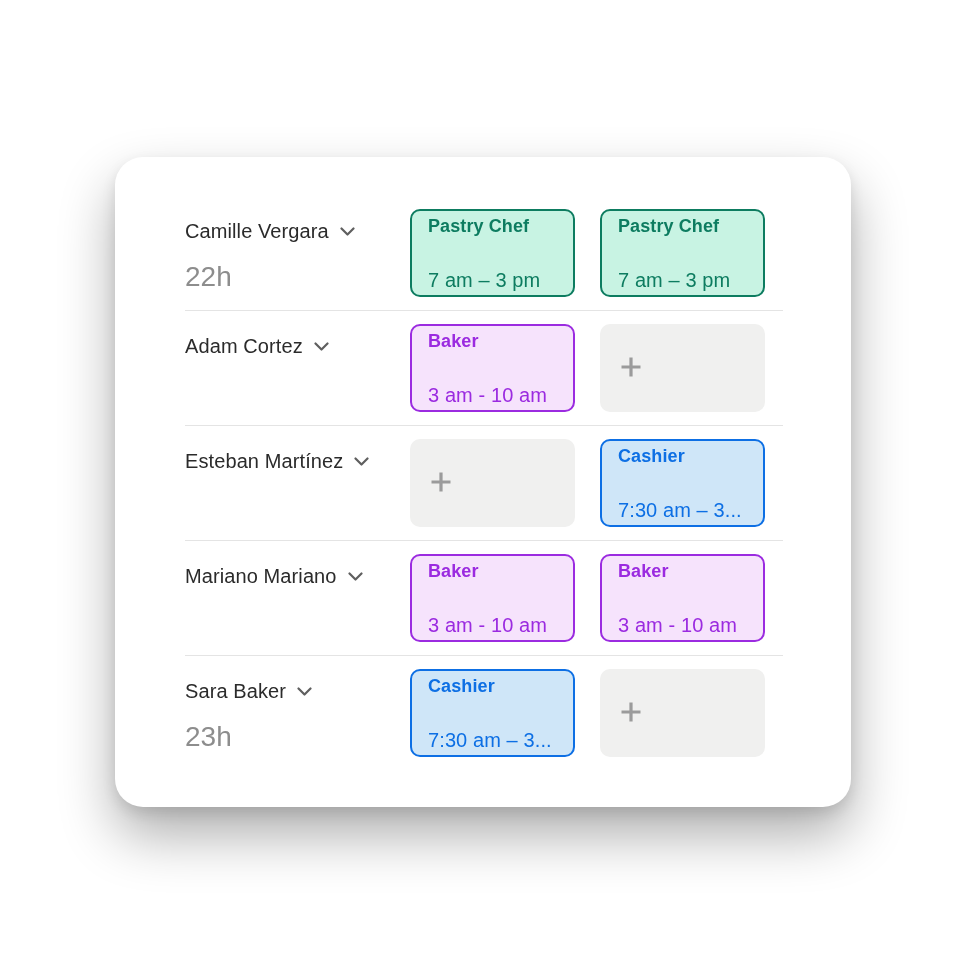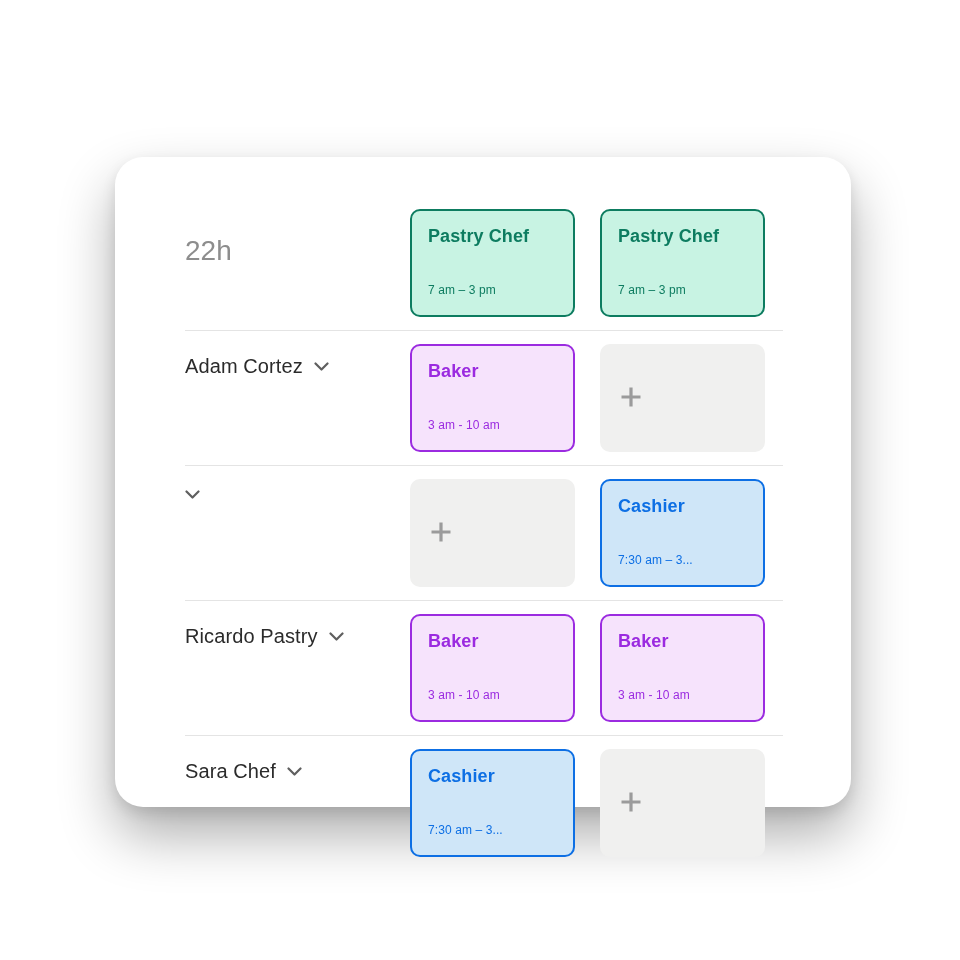--- a/index.html
+++ b/index.html
@@ -60,21 +60,21 @@
     margin-top: 2px;
   }
   .emp-hours {
     margin-top: 20px;
     font-size: 28px;
     line-height: 26px;
     color: #8d8d8d;
   }
   .card {
     box-sizing: border-box;
-    height: 108px;
+    height: 88px;
     border-radius: 10px;
     font-family: inherit;
     cursor: pointer;
     margin: 0;
   }
   .card.shift {
     display: flex;
     flex-direction: column;
     justify-content: center;
     align-items: flex-start;
@@ -84,21 +84,21 @@
     border-style: solid;
     text-align: left;
   }
   .card.shift .role {
     font-size: 18px;
     font-weight: bold;
     line-height: 23px;
     letter-spacing: 0.1px;
   }
   .card.shift .time {
-    font-size: 12px;
+    font-size: 20px;
     font-weight: normal;
     line-height: 23px;
     letter-spacing: 0.1px;
     margin-top: 24px;
   }
   .card.empty {
     display: flex;
     align-items: center;
     justify-content: flex-start;
     padding: 0 0 0 19px;
@@ -106,20 +106,28 @@
     background: #f0f0ef;
   }
 </style>
 </head>
 <body>
 
 <div class="panel">
   <div class="rows" id="rows">
   <div class="row">
     <div class="emp">
+      <button class="emp-btn">
+        <span class="emp-name">Camille Vergara</span>
+        <span class="chev">
+          <svg width="15" height="10" viewBox="0 0 15 10">
+            <path d="M1.5 1.5 L7.5 7.5 L13.5 1.5" fill="none" stroke="#5f5f5f" stroke-width="2.2" stroke-linecap="round" stroke-linejoin="round"></path>
+          </svg>
+        </span>
+      </button>
       <div class="emp-hours">22h</div>
     </div>
 
   <button class="card shift" style="background: rgb(200, 243, 227); border-color: rgb(13, 124, 96); color: rgb(13, 124, 96);">
     <span class="role">Pastry Chef</span>
     <span class="time">7 am – 3 pm</span>
   </button>
 
   <button class="card shift" style="background: rgb(200, 243, 227); border-color: rgb(13, 124, 96); color: rgb(13, 124, 96);">
     <span class="role">Pastry Chef</span>
@@ -149,20 +157,21 @@
       <svg width="24" height="24" viewBox="0 0 24 24">
         <path d="M12 2.5 V21.5 M2.5 12 H21.5" fill="none" stroke="#9b9b9b" stroke-width="3.2"></path>
       </svg>
     </span>
   </button>
 </div>
 
   <div class="row">
     <div class="emp">
       <button class="emp-btn">
+        <span class="emp-name">Esteban Martínez</span>
         <span class="chev">
           <svg width="15" height="10" viewBox="0 0 15 10">
             <path d="M1.5 1.5 L7.5 7.5 L13.5 1.5" fill="none" stroke="#5f5f5f" stroke-width="2.2" stroke-linecap="round" stroke-linejoin="round"></path>
           </svg>
         </span>
       </button>
     </div>
 
   <button class="card empty" style="background: rgb(240, 240, 239);">
     <span class="plus">
@@ -174,21 +183,21 @@
 
   <button class="card shift" style="background: rgb(207, 230, 248); border-color: rgb(13, 111, 228); color: rgb(13, 111, 228);">
     <span class="role">Cashier</span>
     <span class="time">7:30 am – 3...</span>
   </button>
 </div>
 
   <div class="row">
     <div class="emp">
       <button class="emp-btn">
-        <span class="emp-name">Ricardo Pastry</span>
+        <span class="emp-name">Mariano Mariano</span>
         <span class="chev">
           <svg width="15" height="10" viewBox="0 0 15 10">
             <path d="M1.5 1.5 L7.5 7.5 L13.5 1.5" fill="none" stroke="#5f5f5f" stroke-width="2.2" stroke-linecap="round" stroke-linejoin="round"></path>
           </svg>
         </span>
       </button>
     </div>
 
   <button class="card shift" style="background: rgb(246, 227, 252); border-color: rgb(155, 43, 224); color: rgb(155, 43, 224);">
     <span class="role">Baker</span>
@@ -197,27 +206,28 @@
 
   <button class="card shift" style="background: rgb(246, 227, 252); border-color: rgb(155, 43, 224); color: rgb(155, 43, 224);">
     <span class="role">Baker</span>
     <span class="time">3 am - 10 am</span>
   </button>
 </div>
 
   <div class="row">
     <div class="emp">
       <button class="emp-btn">
-        <span class="emp-name">Sara Chef</span>
-        <span class="chev">
-          <svg width="15" height="10" viewBox="0 0 15 10">
-            <path d="M1.5 1.5 L7.5 7.5 L13.5 1.5" fill="none" stroke="#5f5f5f" stroke-width="2.2" stroke-linecap="round" stroke-linejoin="round"></path>
-          </svg>
-        </span>
-      </button>
+        <span class="emp-name">Sara Baker</span>
+        <span class="chev">
+          <svg width="15" height="10" viewBox="0 0 15 10">
+            <path d="M1.5 1.5 L7.5 7.5 L13.5 1.5" fill="none" stroke="#5f5f5f" stroke-width="2.2" stroke-linecap="round" stroke-linejoin="round"></path>
+          </svg>
+        </span>
+      </button>
+      <div class="emp-hours">23h</div>
     </div>
 
   <button class="card shift" style="background: rgb(207, 230, 248); border-color: rgb(13, 111, 228); color: rgb(13, 111, 228);">
     <span class="role">Cashier</span>
     <span class="time">7:30 am – 3...</span>
   </button>
 
   <button class="card empty" style="background: rgb(240, 240, 239);">
     <span class="plus">
       <svg width="24" height="24" viewBox="0 0 24 24">

